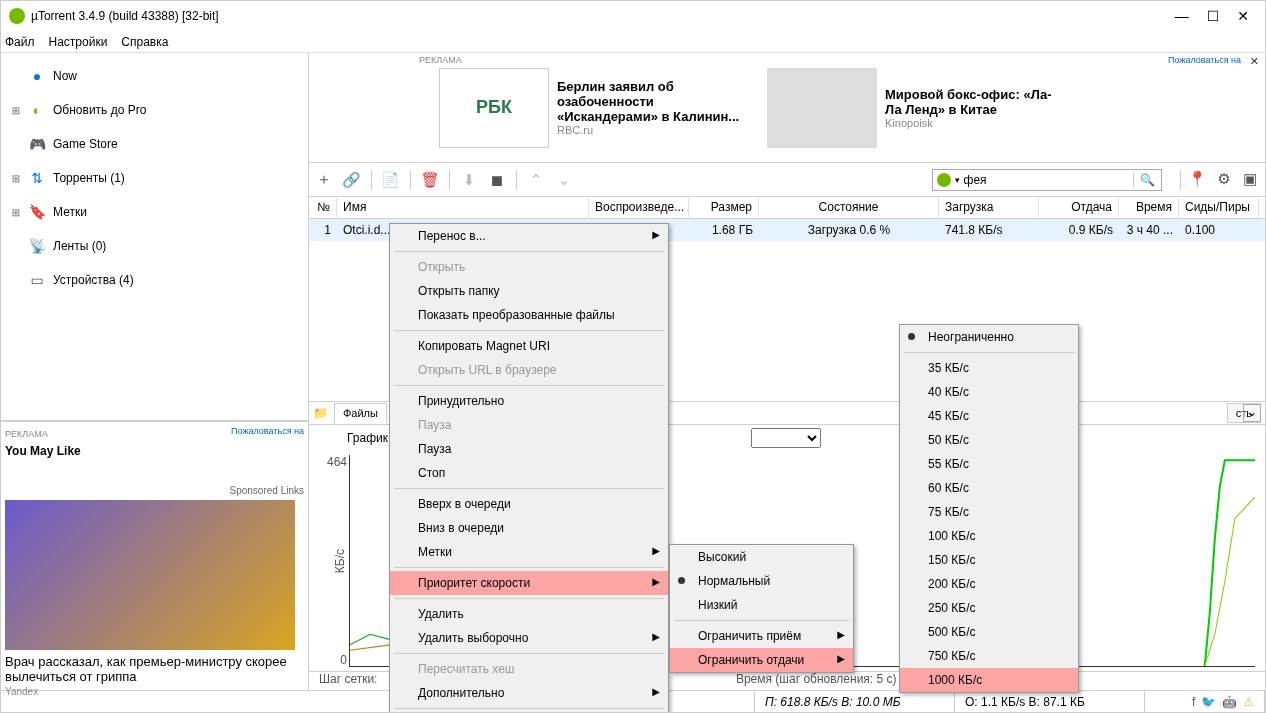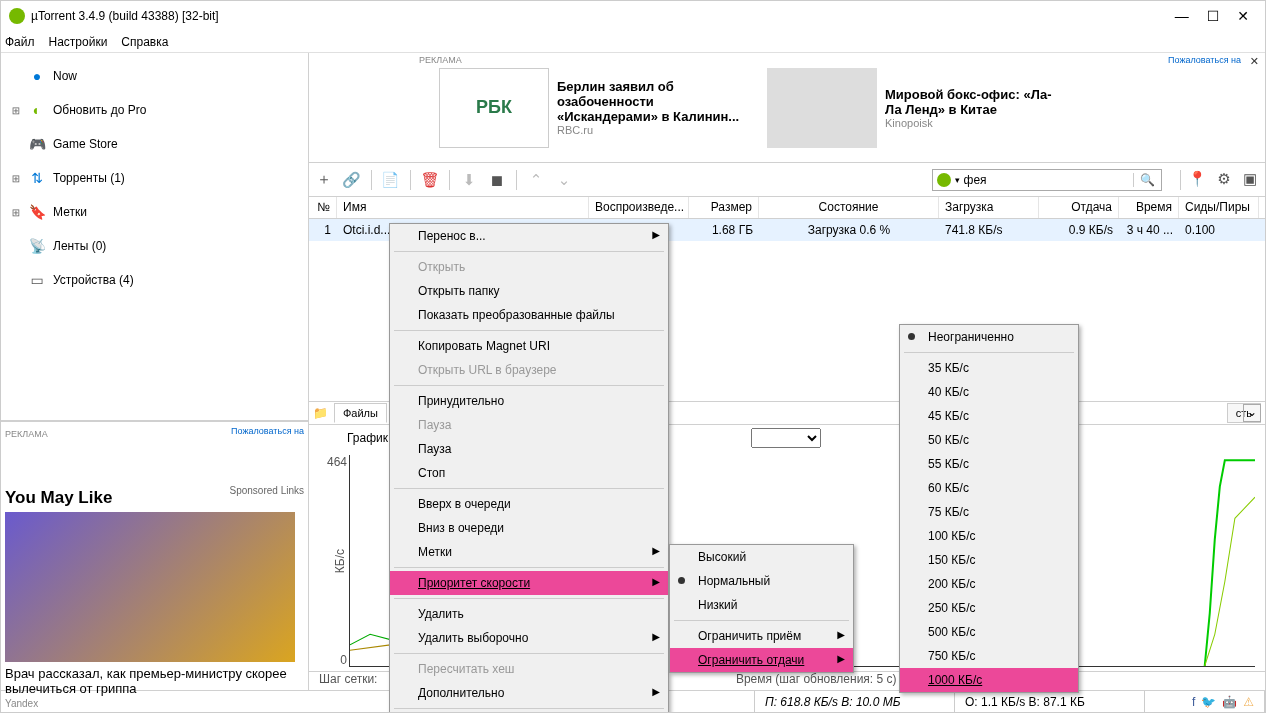--- a/index.html
+++ b/index.html
@@ -59,21 +59,21 @@
 .graph-head select { font-size: 11px; height: 20px; }
 .graph-area { flex: 1; display: flex; border-bottom: 1px solid #d0d0d0; }
 .y-axis { width: 40px; display: flex; flex-direction: column; justify-content: space-between; align-items: flex-end; padding: 4px 2px; font-size: 10px; color: #555; }
 .plot { flex: 1; background: #fff; position: relative; border-left: 1px solid #333; border-bottom: 1px solid #333; margin: 4px 10px 4px 0; }
 .x-foot { height: 18px; display: flex; font-size: 10px; color: #555; padding: 0 10px; }
 .statusbar { height: 22px; border-top: 1px solid #d0d0d0; display: flex; align-items: center; font-size: 11px; }
 .status-cell { border-right: 1px solid #ccc; padding: 0 10px; height: 100%; display: flex; align-items: center; }
 .context-menu { position: absolute; background: #f0f0f0; border: 1px solid #999; box-shadow: 2px 2px 4px rgba(0,0,0,0.3); z-index: 50; }
 .cm-item { padding: 5px 36px 5px 28px; white-space: nowrap; position: relative; font-size: 12px; }
 .cm-item.disabled { color: #999; }
-.cm-item.highlight { background: #ec4899; color: #000; text-decoration: underline; }
+.cm-item.highlight { background: #fca5a5; color: #000; }
 .cm-item .arrow { position: absolute; right: 8px; top: 5px; font-size: 10px; }
 .cm-sep { height: 1px; background: #ccc; margin: 3px 4px; }
 .cm-radio { position: absolute; left: 8px; top: 8px; width: 7px; height: 7px; background: #333; border-radius: 50%; }
 .social-icons { position: absolute; right: 10px; display: flex; gap: 6px; font-size: 14px; }
 .sidebar-ad-img { width: 290px; height: 150px; background: linear-gradient(135deg,#6a5acd,#daa520); margin-top: 4px; }
 </style>
 </head>
 <body>
 
 <div class="titlebar">
@@ -131,21 +131,21 @@
         <div class="sidebar-item">
           <span class="exp"></span>
     <span class="ico" style="color:#555">▭</span>
     <span>Устройства (4)</span>
         </div>
       </div>
     <div class="sidebar-ad">
       <span class="adlabel">РЕКЛАМА</span>
       <span class="adlink">Пожаловаться на</span>
       <div style="clear:both;display:flex;justify-content:space-between;margin-top:4px;">
-        <b style="font-size:17px;margin-top:44px;">You May Like</b>
+        <b style="font-size:12px;">You May Like</b>
         <span style="font-size:10px;color:#666;margin-top:41px;">Sponsored Links</span>
       </div>
       <div class="sidebar-ad-img"></div>
       <div style="font-size:13px;margin-top:4px;">Врач рассказал, как премьер-министру скорее вылечиться от гриппа</div>
       <div style="font-size:10px;color:#888;margin-top:2px;">Yandex</div>
     </div>
   </div>
 
   <div class="main">
 

